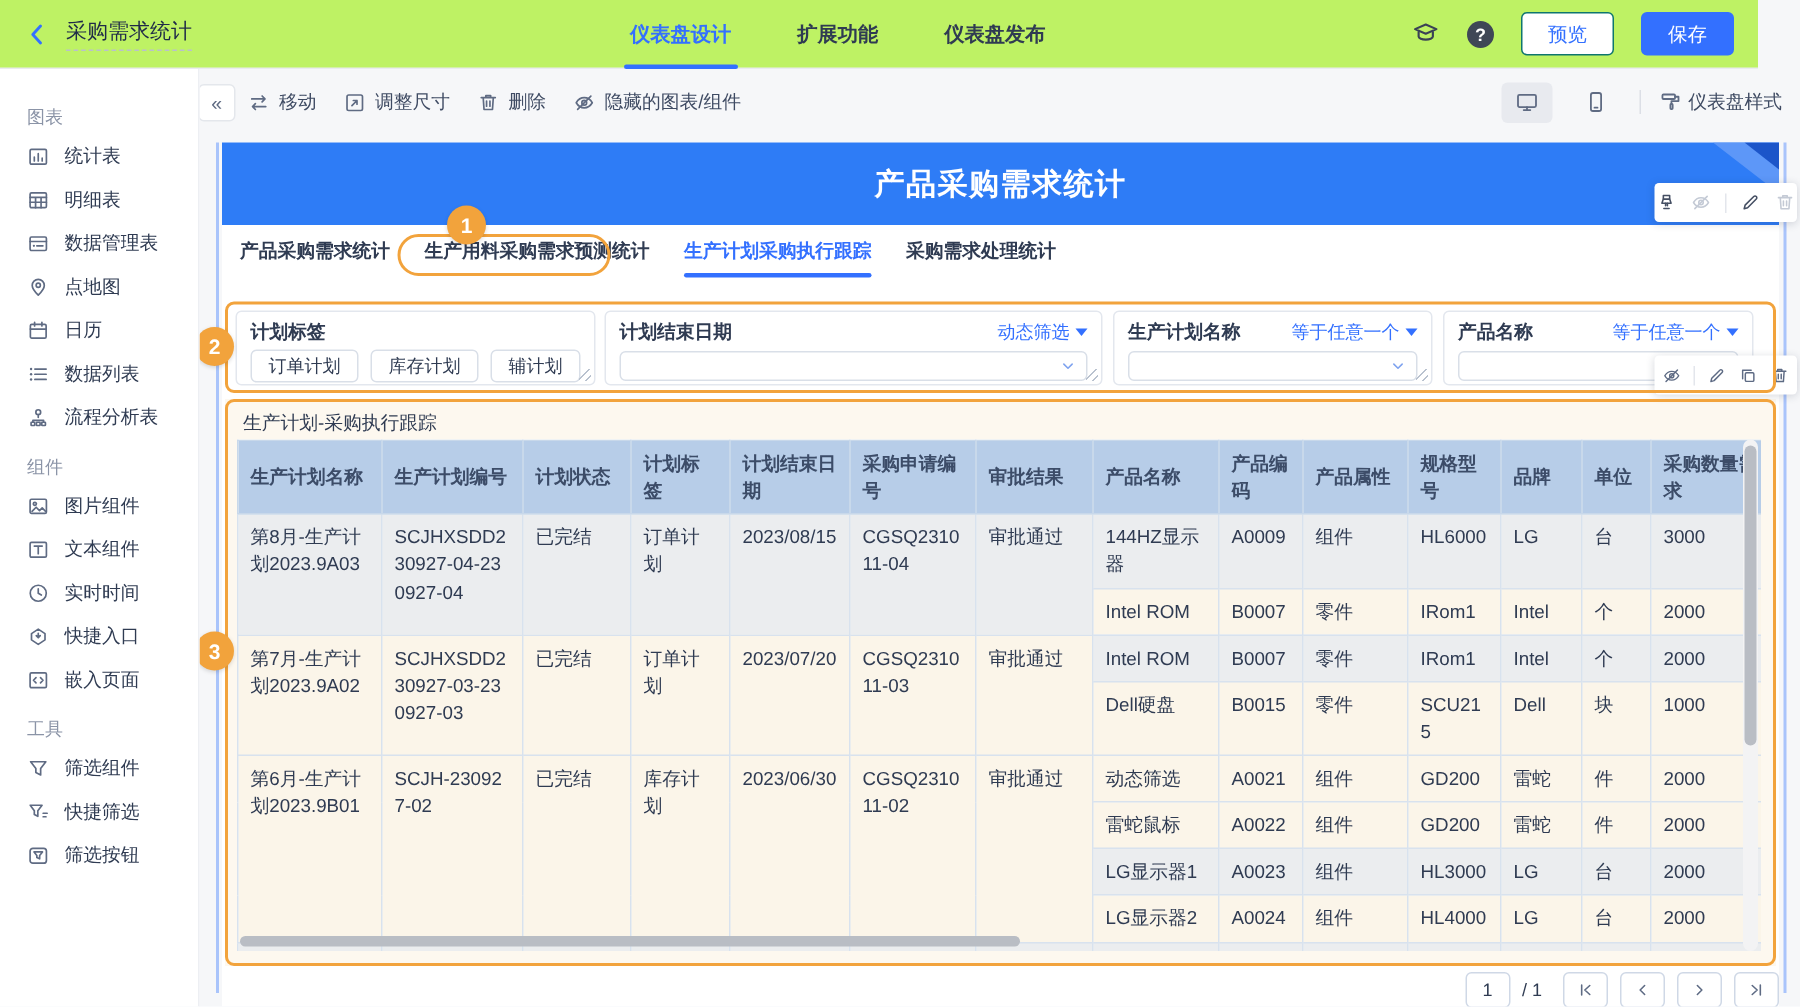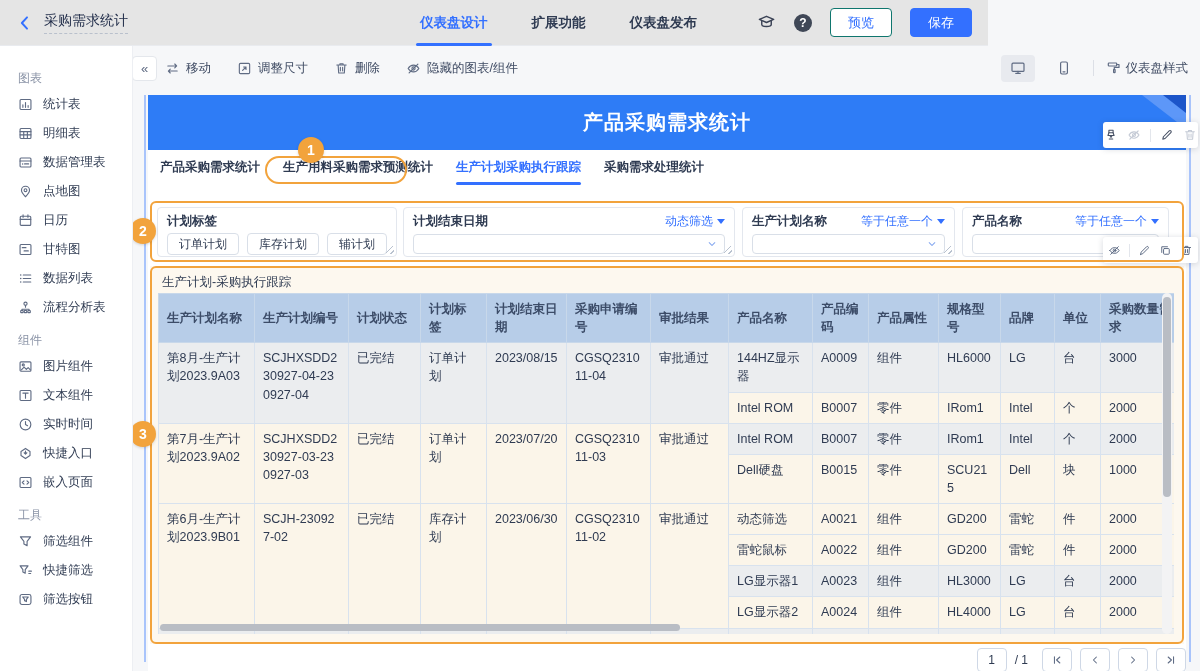--- a/index.html
+++ b/index.html
@@ -2,21 +2,21 @@
 <html><head>
 <meta charset="utf-8">
 <style>
   * { margin:0; padding:0; box-sizing:border-box; }
   html,body { width:1200px; height:671px; overflow:hidden; }
   body { font-family:"Liberation Sans","DejaVu Sans",sans-serif; background:#f6f7f9; color:#2f3b52; position:relative; font-size:13px; }
   .icn { display:inline-flex; width:16px; height:16px; color:#5f6b83; flex:0 0 auto; }
   .icn svg { display:block; width:100%; height:100%; }
 
   
-  .top { position:absolute; left:0; top:0; width:988px; height:46px; background:#e5e5e5; border-bottom:1px solid #e9ebef; display:flex; align-items:center; z-index:30; }
+  .top { position:absolute; left:0; top:0; width:1172px; height:46px; background:#bef264; border-bottom:1px solid #e9ebef; display:flex; align-items:center; z-index:30; }
   .top-left { display:flex; align-items:center; gap:10px; padding-left:16px; width:420px; }
   .back { width:18px; height:18px; color:#3370ff; cursor:pointer; }
   .doc-title { font-size:14px; color:#1f2b48; border-bottom:1px dashed #b9c0cc; padding-bottom:3px; }
   .top-nav { display:flex; gap:44px; height:46px; align-items:center; }
   .top-nav .nav-item { font-size:13.5px; color:#2f3b52; font-weight:700; position:relative; height:46px; display:flex; align-items:center; cursor:pointer; }
   .top-nav .nav-item.active { color:#3370ff; }
   .top-nav .nav-item.active::after { content:""; position:absolute; left:-4px; right:-4px; bottom:0; height:3px; background:#3370ff; border-radius:2px; }
   .top-right { margin-left:auto; display:flex; align-items:center; gap:18px; padding-right:16px; }
   .top-right .icn { width:19px; height:19px; color:#3a4255; }
   .help-badge { width:18px; height:18px; border-radius:50%; background:#3f4756; color:#fff; font-size:12px; font-weight:700; display:flex; align-items:center; justify-content:center; }
@@ -26,21 +26,21 @@
 
   
   .sidebar { position:absolute; left:0; top:46px; width:133px; height:625px; background:#fff; border-right:1px solid #edeff3; padding:14px 0 0 18px; z-index:20; }
   .side-sec-title { font-size:12px; color:#8b94a7; height:24px; display:flex; align-items:center; margin-top:6px; }
   .side-item { display:flex; align-items:center; gap:10px; height:29px; font-size:12.5px; color:#2f3b52; cursor:pointer; }
   .side-item .icn { width:15px; height:15px; }
 
   
   .canvas { position:absolute; left:133px; top:46px; width:1067px; height:625px; background:#f6f7f9; }
   .collapse-btn { position:absolute; left:-1px; top:10px; width:25px; height:25px; background:#fff; border:1px solid #e4e7ec; border-radius:4px; color:#5f6b83; font-size:13px; display:flex; align-items:center; justify-content:center; cursor:pointer; z-index:5; }
-  .canvas-toolbar { position:absolute; left:0; top:0; width:100%; height:44px; display:flex; align-items:center; padding-left:32px; gap:26px; }
+  .canvas-toolbar { position:absolute; left:0; top:0; width:100%; height:44px; display:flex; align-items:center; padding-left:32px; gap:18px; }
   .ct-item { display:flex; align-items:center; gap:6px; font-size:12.5px; color:#3f4b63; cursor:pointer; }
   .ct-item .icn { width:15px; height:15px; }
   .ct-right { position:absolute; right:12px; top:0; height:44px; display:flex; align-items:center; gap:12px; }
   .device-btn { width:34px; height:27px; border-radius:4px; display:flex; align-items:center; justify-content:center; cursor:pointer; color:#3f4b63; }
   .device-btn.active { background:#e8eaef; }
   .ct-divider { width:1px; height:16px; background:#dcdfe6; }
   .style-item { display:flex; align-items:center; gap:4px; font-size:12.5px; color:#3f4b63; cursor:pointer; }
 
   
   .card { position:absolute; left:15px; top:49px; width:1038px; height:576px; background:#fff; }
@@ -181,29 +181,20 @@
       <span>点地图</span>
     </div>
     <div class="side-item">
       <span class="icn">
         <svg viewBox="0 0 16 16" fill="none" stroke="currentColor" stroke-width="1.2" stroke-linecap="round" stroke-linejoin="round">
           <rect x="2.4" y="3.4" width="11.2" height="9.8" rx="1"></rect>
           <path d="M2.4 6.8h11.2M5.4 2v2.6M10.6 2v2.6"></path>
         </svg>
       </span>
       <span>日历</span>
-    </div>
-    <div class="side-item">
-      <span class="icn">
-        <svg viewBox="0 0 16 16" fill="none" stroke="currentColor" stroke-width="1.2" stroke-linecap="round" stroke-linejoin="round">
-          <rect x="2.2" y="2.7" width="11.6" height="10.6" rx="1"></rect>
-          <path d="M4.5 6h4M6.5 9.5h4.5"></path>
-        </svg>
-      </span>
-      <span>甘特图</span>
     </div>
     <div class="side-item">
       <span class="icn">
         <svg viewBox="0 0 16 16" fill="none" stroke="currentColor" stroke-width="1.2" stroke-linecap="round" stroke-linejoin="round">
           <path d="M5.6 4.3h8M5.6 8h8M5.6 11.7h8"></path>
           <circle cx="2.9" cy="4.3" r="0.85" fill="currentColor" stroke="none"></circle>
           <circle cx="2.9" cy="8" r="0.85" fill="currentColor" stroke="none"></circle>
           <circle cx="2.9" cy="11.7" r="0.85" fill="currentColor" stroke="none"></circle>
         </svg>
       </span>

